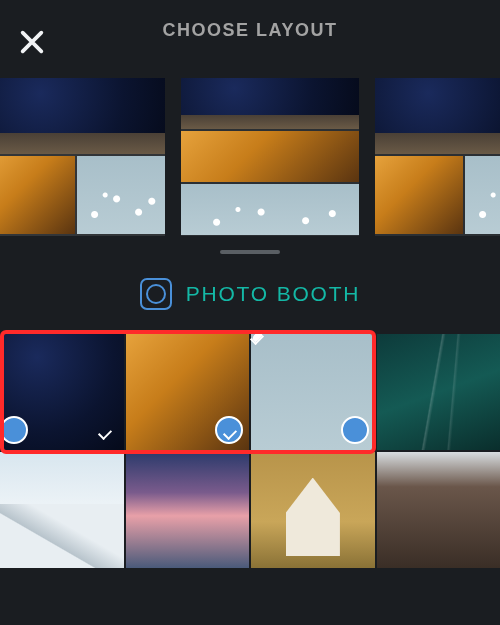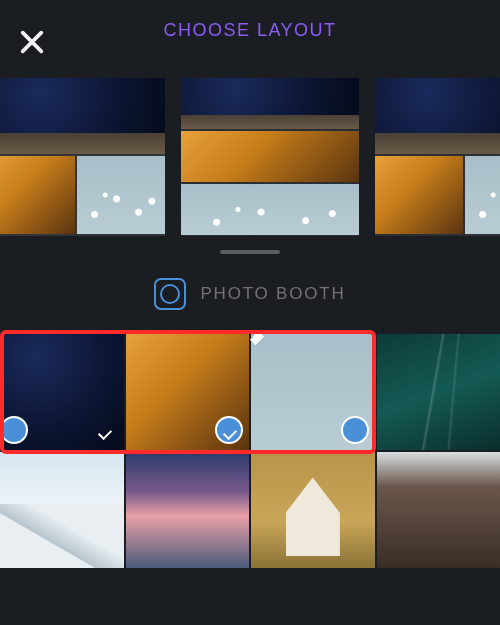--- a/index.html
+++ b/index.html
@@ -21,23 +21,23 @@
   .close-btn {
     position: absolute;
     left: 18px;
     top: 28px;
     width: 28px;
     height: 28px;
     cursor: pointer;
   }
   .close-btn svg { width: 100%; height: 100%; }
   .title {
-    color: #8b5cf6;
+    color: #a3a3a3;
     font-size: 18px;
-    font-weight: 400;
+    font-weight: 700;
     letter-spacing: 1.5px;
   }
   .layouts {
     display: flex;
     gap: 16px;
     padding: 18px 0 10px 0;
     overflow: hidden;
     height: 190px;
     margin-left: -13px;
   }
@@ -98,22 +98,22 @@
     cursor: pointer;
   }
   .booth-icon {
     width: 32px; height: 32px;
     border: 2px solid #4a90d9;
     border-radius: 7px;
     display:flex;align-items:center;justify-content:center;
   }
   .booth-icon::after{content:"";width:16px;height:16px;border:2px solid #4a90d9;border-radius:50%;}
   .booth-label {
-    color: #737373;
-    font-size: 17px;
+    color: #14b8a6;
+    font-size: 21px;
     font-weight: 500;
     letter-spacing: 1.8px;
   }
   .grid {
     position: relative;
   }
   .grid-row {
     display: flex;
     gap: 2px;
     margin-bottom: 2px;

